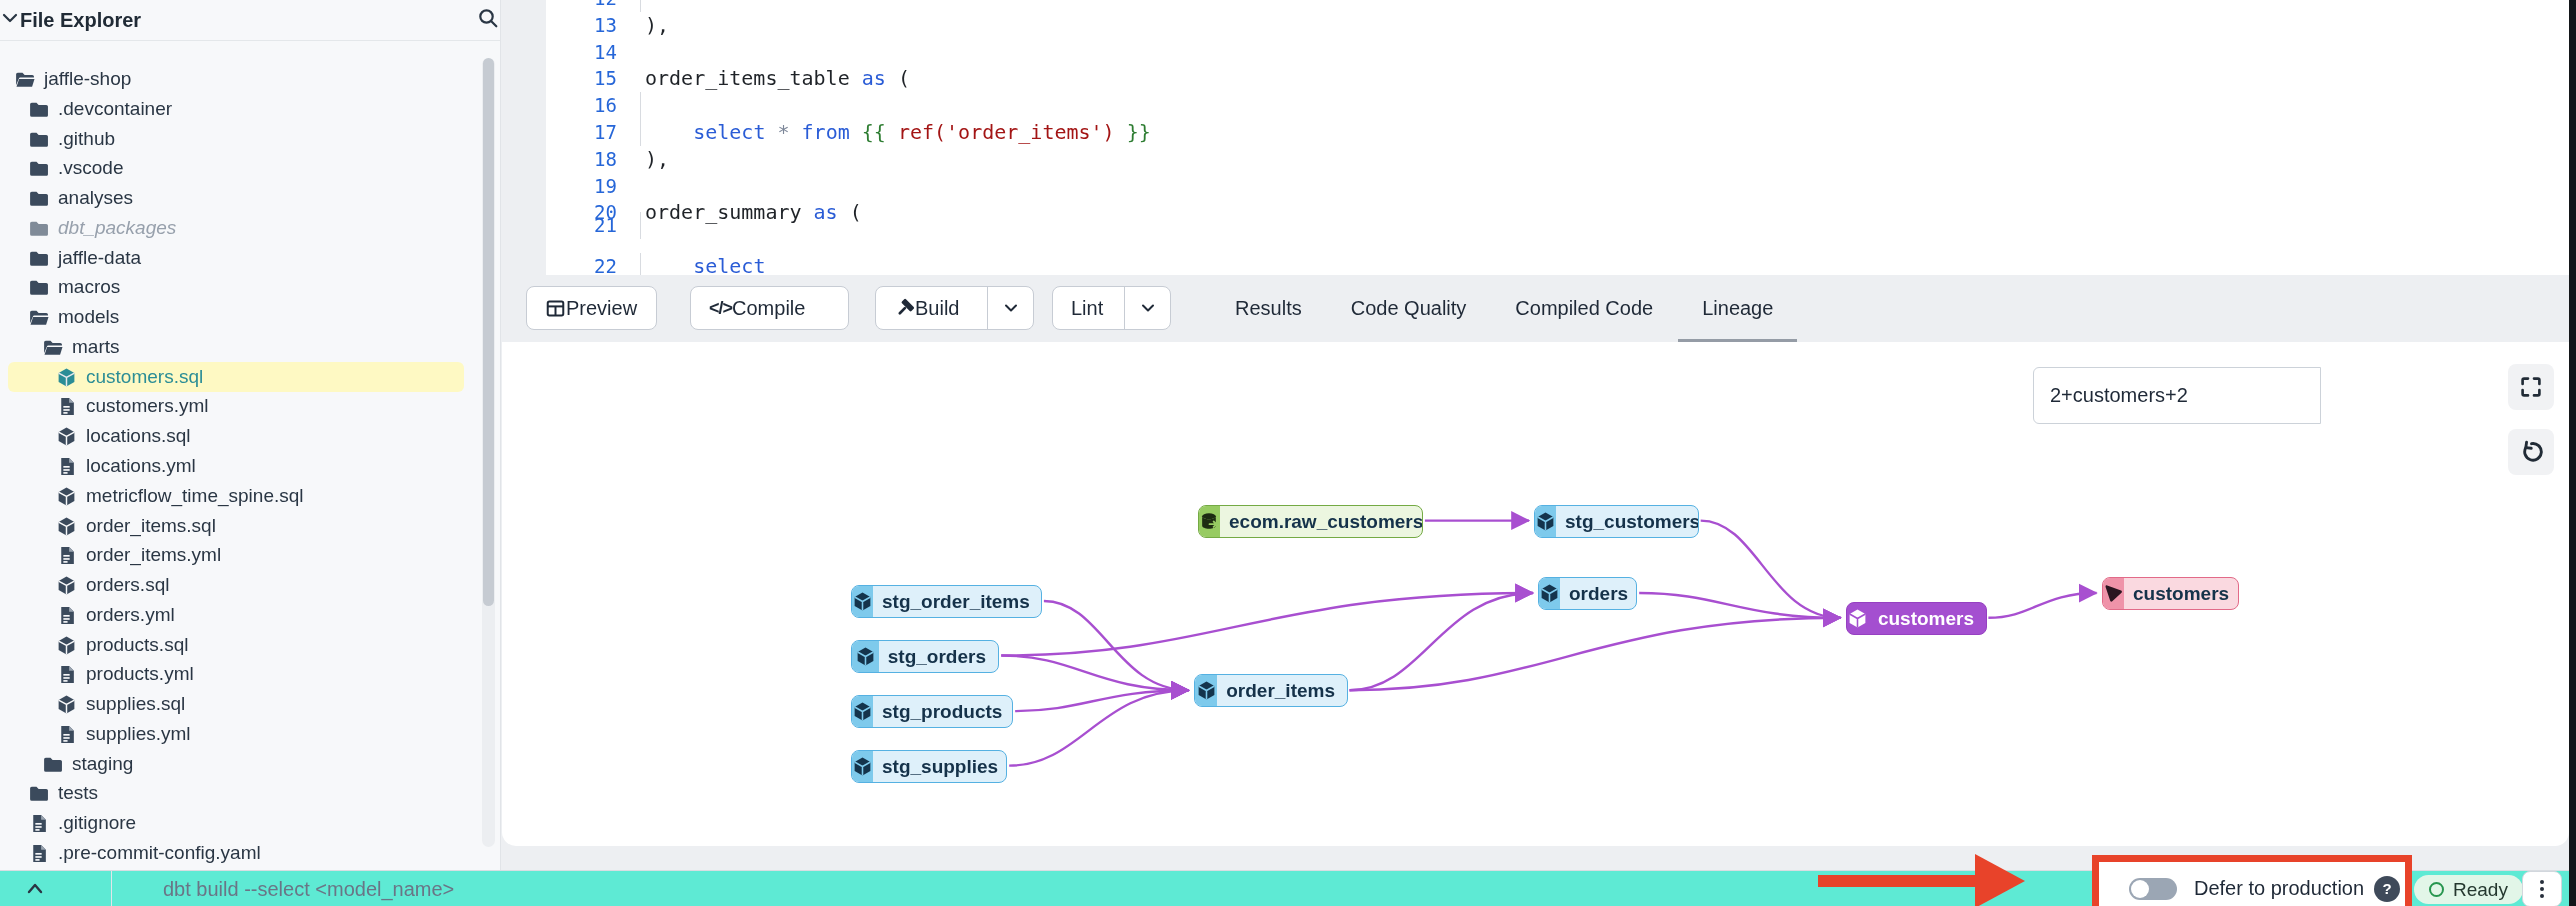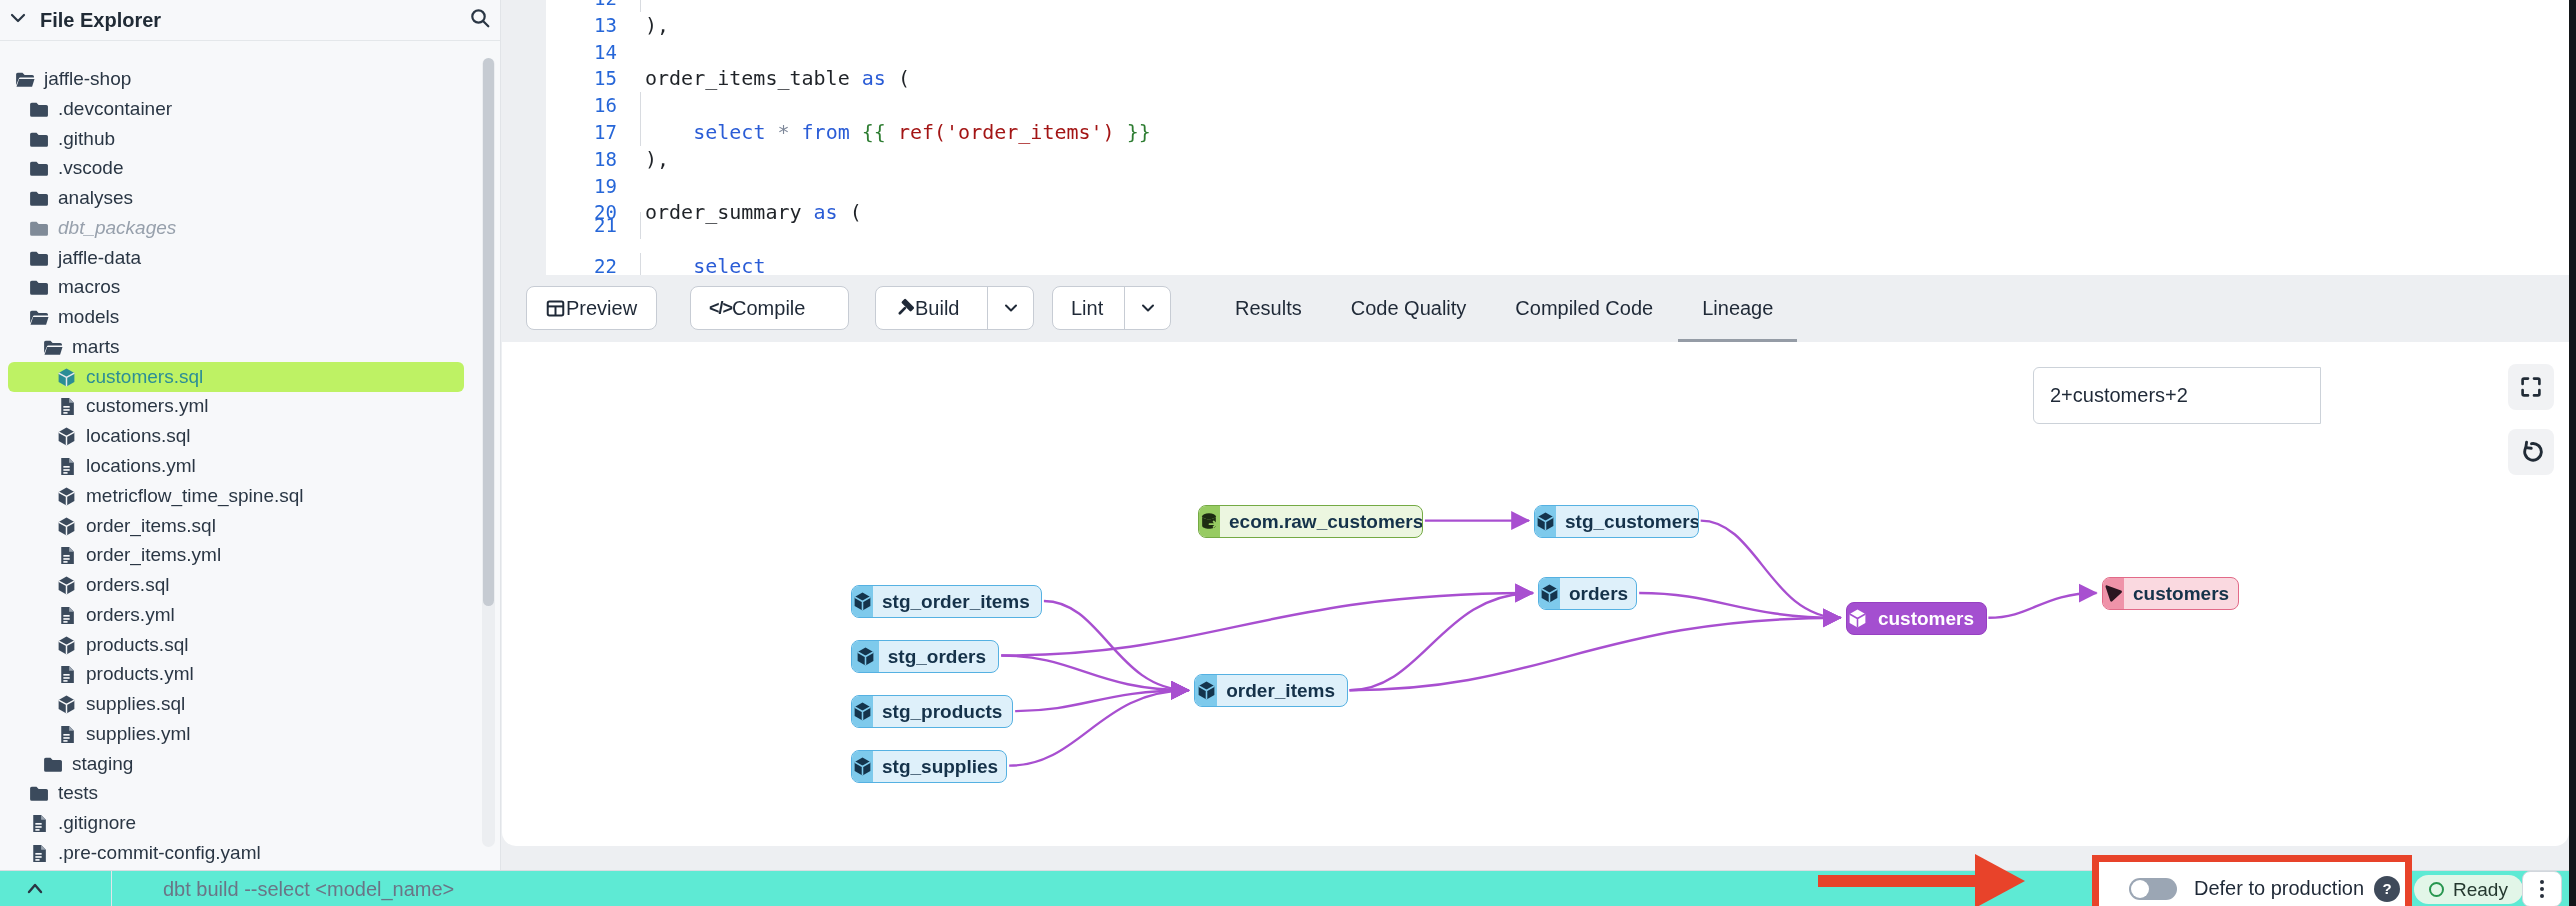--- a/index.html
+++ b/index.html
@@ -2,26 +2,26 @@
 <html><head>
 <meta charset="utf-8">
 <style>
   * { box-sizing: border-box; margin: 0; padding: 0; }
   html,body { width:2576px; height:907px; }
   body { font-family:"Liberation Sans", sans-serif; background:#edeff2; overflow:hidden; }
   #app { position:relative; width:2576px; height:907px; overflow:hidden; }
 
   
   #sidebar { position:absolute; left:0; top:0; width:501px; height:870px; background:#f7f8fa; border-right:1px solid #e1e4e8; }
-  .sb-header { position:absolute; left:0; top:0; right:0; height:41px; display:flex; align-items:center; gap:12px; padding:0 8px; border-bottom:1px solid #e4e7ea; }
+  .sb-header { position:absolute; left:0; top:0; right:0; height:41px; display:flex; align-items:center; padding:0 0; border-bottom:1px solid #e4e7ea; }
   .sb-title { font-size:20px; font-weight:bold; color:#212b36; }
   .sb-header .spacer { flex:1; }
   #tree { position:absolute; left:0; top:64px; right:0; }
   .trow { position:absolute; left:8px; right:36px; height:30px; display:flex; align-items:center; gap:9px; font-size:19px; color:#2a3644; border-radius:6px; }
-  .trow.selected { background:#bef264; }
+  .trow.selected { background:#fef9c3; }
   .trow.selected .tlabel { color:#2b8d96; }
   .trow.muted .tlabel { color:#97a0ac; font-style:italic; }
   .tlabel { white-space:nowrap; }
   .sb-scrollbar { position:absolute; right:5px; top:58px; width:13px; height:789px; border-radius:7px; background:#eceef1; }
   .sb-thumb { position:absolute; left:1px; right:1px; top:0; height:548px; border-radius:6px; background:#c6cbd2; }
 
   
   #editor { position:absolute; left:502px; top:0; width:2074px; height:275px; background:#ffffff; overflow:hidden;margin-left:44px; }
   .cline { position:absolute; left:0; height:27px; width:100%; font-family:"DejaVu Sans Mono", monospace; font-size:20px; line-height:27px; }
   .lnum { position:absolute; left:0; width:71px; text-align:right; color:#2666d8; font-size:19px; }

